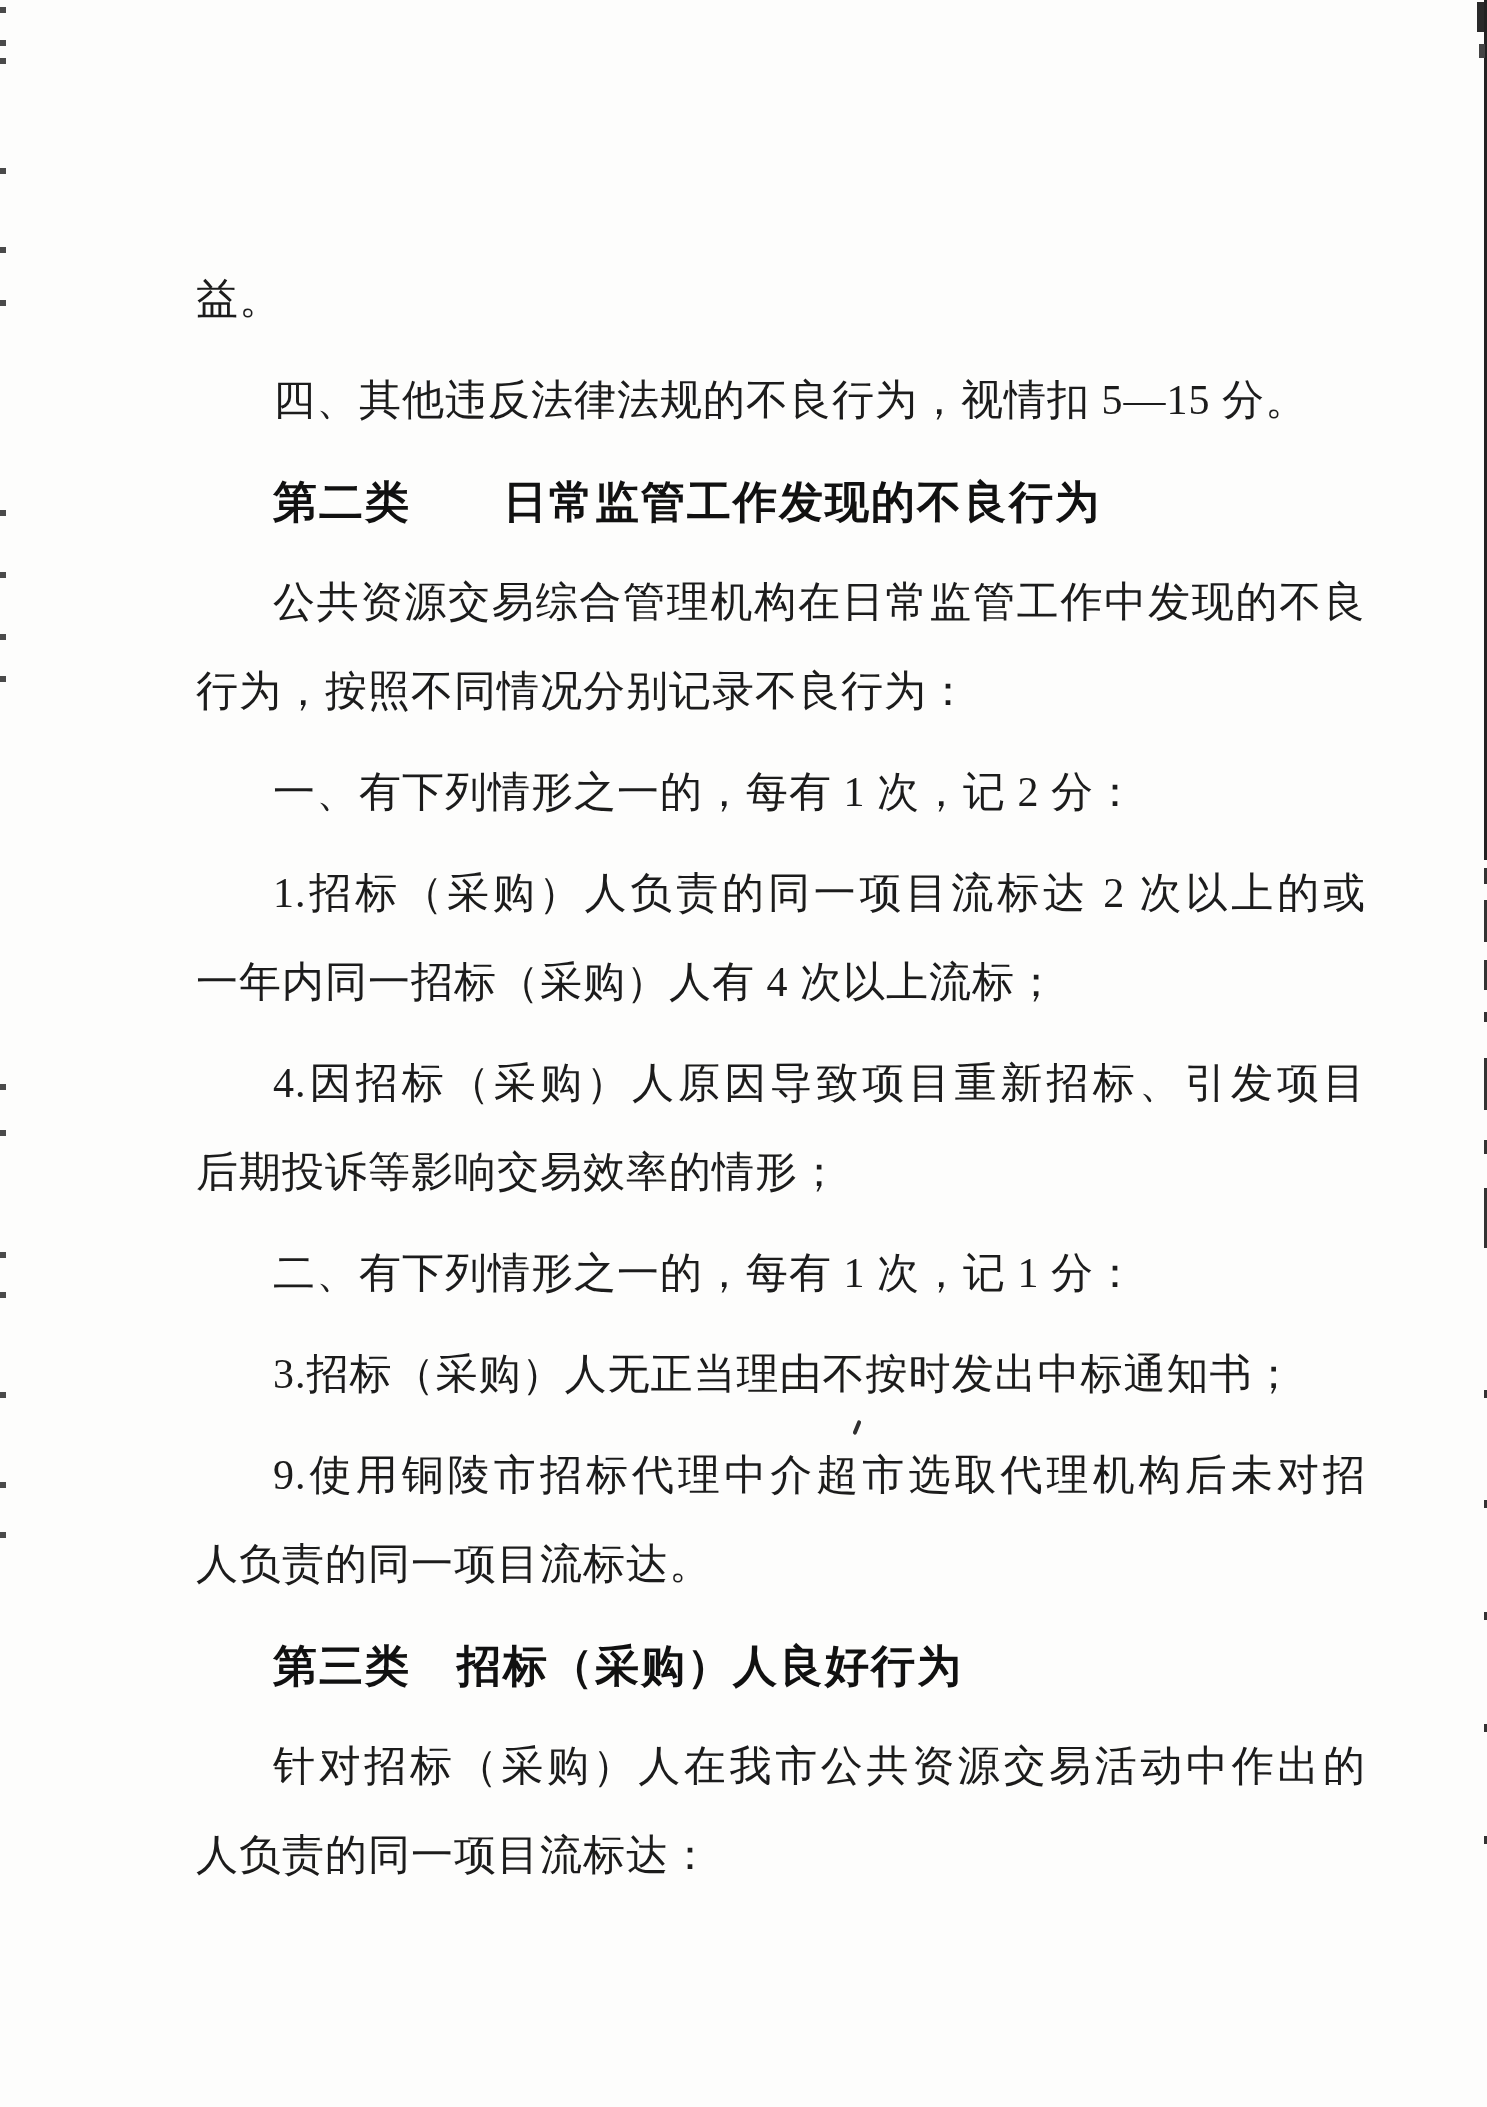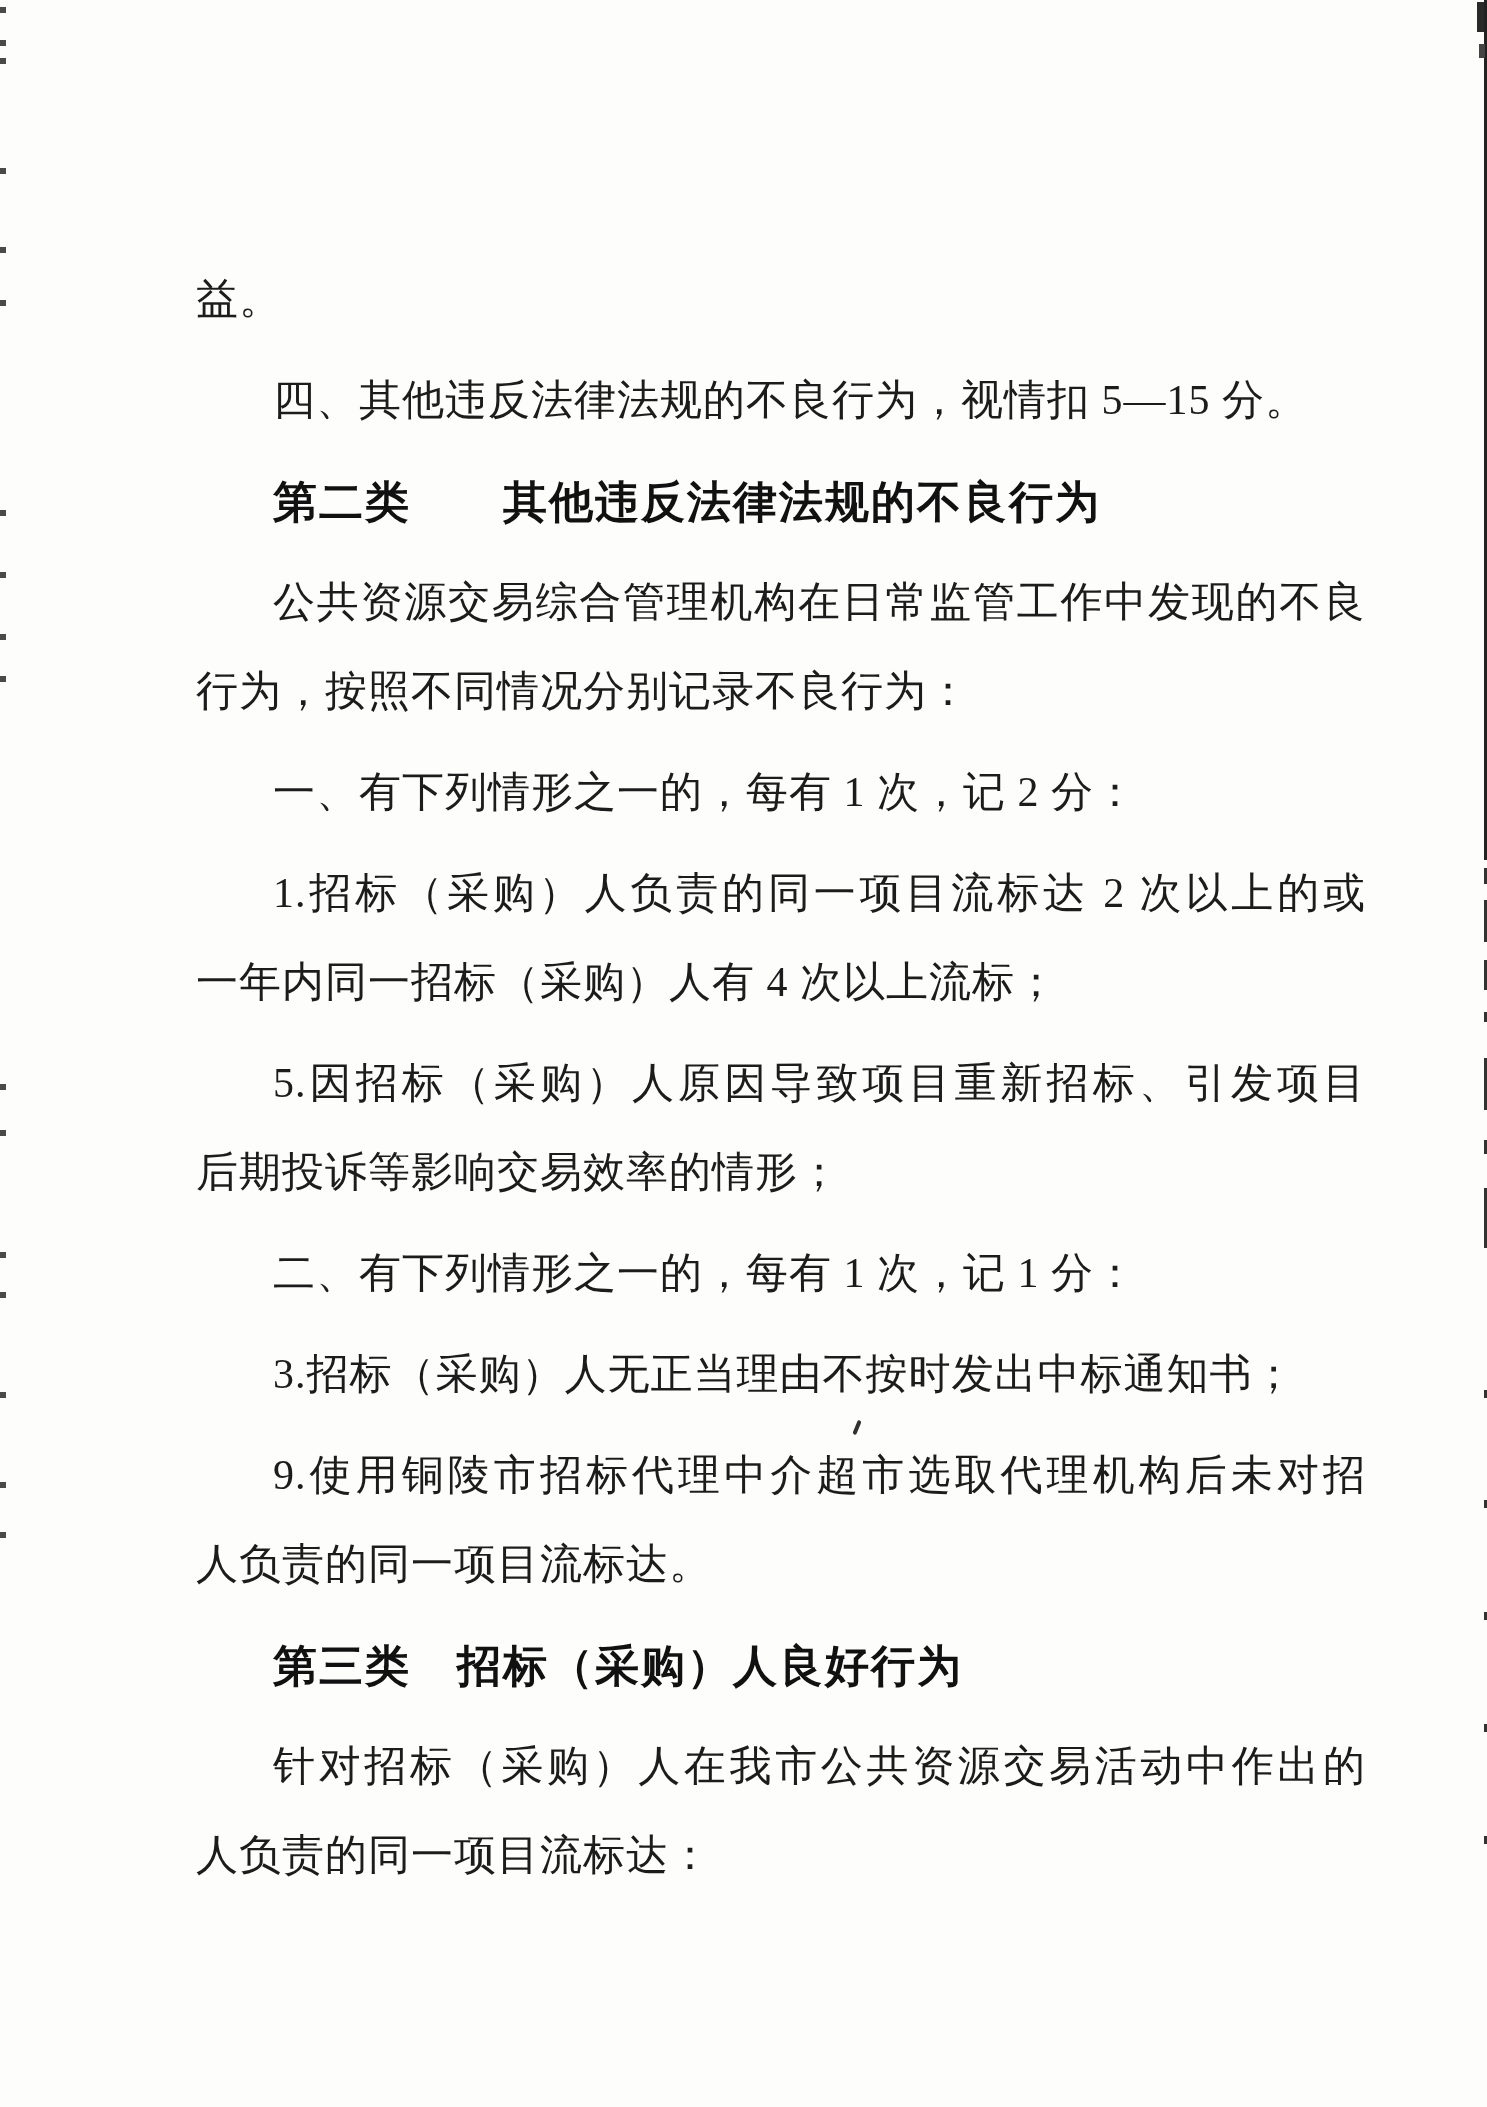--- a/index.html
+++ b/index.html
@@ -62,35 +62,35 @@
 
 <div class="page">
   <div class="content" id="content">
       <div class="block para">
         <div class="line cont">益。</div>
       </div>
       <div class="block para">
         <div class="line first">四、其他违反法律法规的不良行为，视情扣 5—15 分。</div>
       </div>
       <div class="block heading">
-        <div class="line first">第二类　　其他违反法律法规的不良行为</div>
+        <div class="line first">第二类　　日常监管工作发现的不良行为</div>
       </div>
       <div class="block para">
         <div class="line first stretch">公共资源交易综合管理机构在日常监管工作中发现的不良</div>
         <div class="line cont">行为，按照不同情况分别记录不良行为：</div>
       </div>
       <div class="block para">
         <div class="line first">一、有下列情形之一的，每有 1 次，记 2 分：</div>
       </div>
       <div class="block para">
         <div class="line first stretch">1.招标（采购）人负责的同一项目流标达 2 次以上的或</div>
         <div class="line cont">一年内同一招标（采购）人有 4 次以上流标；</div>
       </div>
       <div class="block para">
-        <div class="line first stretch">5.因招标（采购）人原因导致项目重新招标、引发项目</div>
+        <div class="line first stretch">4.因招标（采购）人原因导致项目重新招标、引发项目</div>
         <div class="line cont">后期投诉等影响交易效率的情形；</div>
       </div>
       <div class="block para">
         <div class="line first">二、有下列情形之一的，每有 1 次，记 1 分：</div>
       </div>
       <div class="block para">
         <div class="line first">3.招标（采购）人无正当理由不按时发出中标通知书；</div>
       </div>
       <div class="block para">
         <div class="line first stretch">9.使用铜陵市招标代理中介超市选取代理机构后未对招</div>

